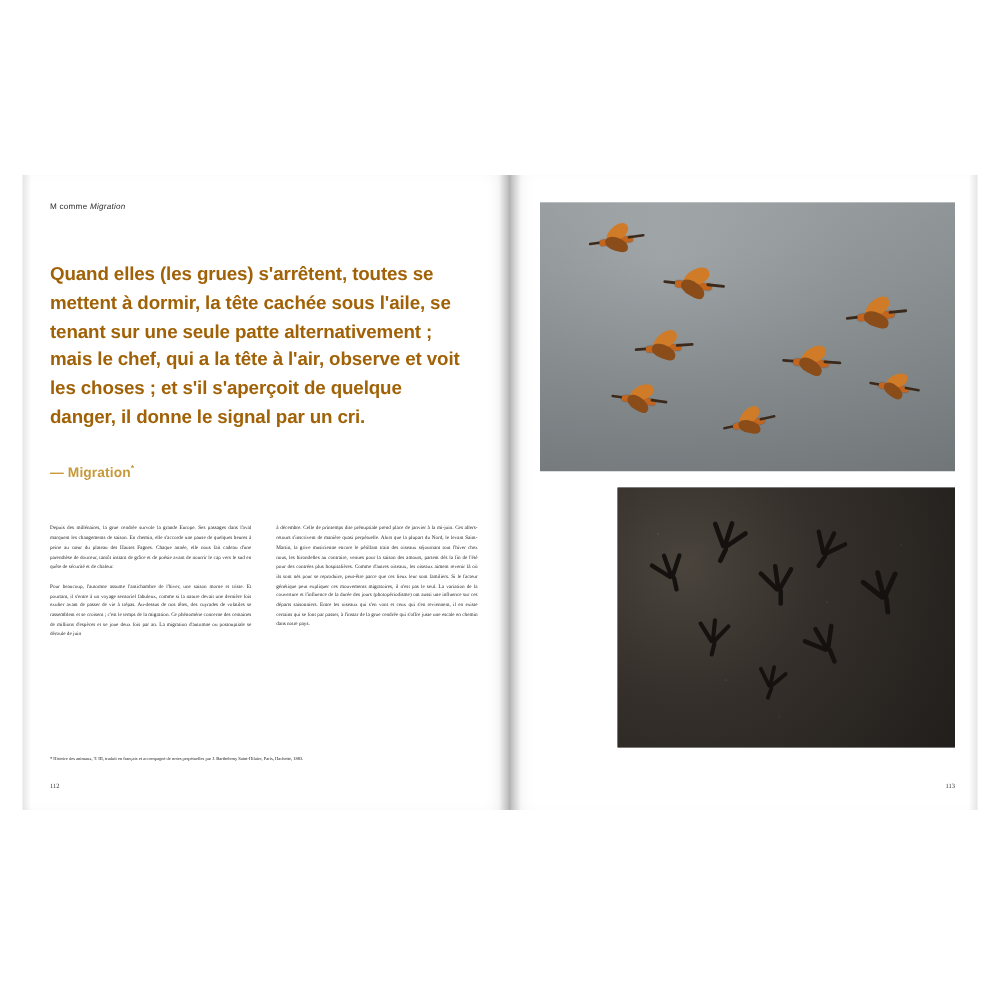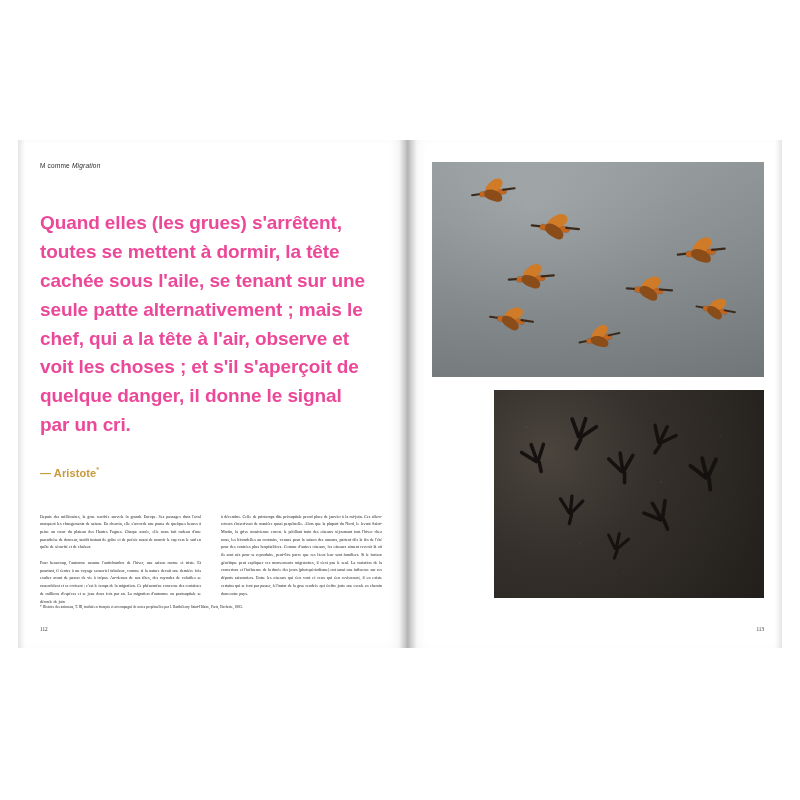--- a/index.html
+++ b/index.html
@@ -65,23 +65,23 @@
   
   .running-head {
     font-size: 6.5px;
     color: #2b2b2b;
     letter-spacing: 0.2px;
     margin-bottom: 40px;
   }
   .running-head .ital { font-style: italic; }
 
   .pull-quote {
-    font-size: 19px;
+    font-size: 15px;
     line-height: 1.52;
-    color: #ec4899;
+    color: #a16207;
     font-weight: 700;
     letter-spacing: -0.1px;
     margin: 0 0 26px 0;
     max-width: 330px;
   }
 
   .attribution {
     font-size: 11px;
     color: #c89a3c;
     font-weight: 700;
@@ -279,21 +279,21 @@
     <div class="page page-left">
       <div class="edge-left"></div>
 
       <div class="running-head">
         <span>M comme </span><span class="ital">Migration</span>
       </div>
 
       <div class="pull-quote">Quand elles (les grues) s'arrêtent, toutes se mettent à dormir, la tête cachée sous l'aile, se tenant sur une seule patte alternativement ; mais le chef, qui a la tête à l'air, observe et voit les choses ; et s'il s'aperçoit de quelque danger, il donne le signal par un cri.</div>
 
       <div class="attribution">
-        <span>— Aristote</span><sup>*</sup>
+        <span>— Migration</span><sup>*</sup>
       </div>
 
       <div class="columns">
         <div class="col">
           <p>Depuis des millénaires, la grue cendrée survole la grande Europe. Ses passages dans l'aval marquent les changements de saison. En chemin, elle s'accorde une pause de quelques heures à peine au cœur du plateau des Hautes Fagnes. Chaque année, elle nous fait cadeau d'une parenthèse de douceur, tantôt instant de grâce et de poésie avant de nourrir le cap vers le sud en quête de sécurité et de chaleur.</p>
           <p>Pour beaucoup, l'automne assume l'antichambre de l'hiver, une saison morne et triste. Et pourtant, il s'entre à un voyage sensoriel fabuleux, comme si la nature devait une dernière fois exulter avant de passer de vie à trépas. Au-dessus de nos têtes, des cuyrades de volatiles se rassemblent et se croisent ; c'est le temps de la migration. Ce phénomène concerne des centaines de millions d'espèces et se joue deux fois par an. La migration d'automne ou postnuptiale se déroule de juin</p>
         </div>
         <div class="col">
           <p>à décembre. Celle de printemps dite prénuptiale prend place de janvier à la mi-juin. Ces allers-retours s'inscrivent de manière quasi perpétuelle. Alors que la plupart du Nord, le levant Saint-Martin, la grive musicienne encore le pétillant train des oiseaux séjournant tout l'hiver chez nous, les hirondelles au contraire, venues pour la saison des amours, partent dès la fin de l'été pour des contrées plus hospitalières. Comme d'autres oiseaux, les oiseaux aiment revenir là où ils sont nés pour se reproduire, peut-être parce que ces lieux leur sont familiers. Si le facteur génétique peut expliquer ces mouvements migratoires, il n'est pas le seul. La variation de la couverture et l'influence de la durée des jours (photopériodisme) ont aussi une influence sur ces départs saisonniers. Entre les oiseaux qui s'en vont et ceux qui s'en reviennent, il en existe certains qui se font par passer, à l'instar de la grue cendrée qui s'offre juste une escale en chemin dans notre pays.</p>
         </div>

